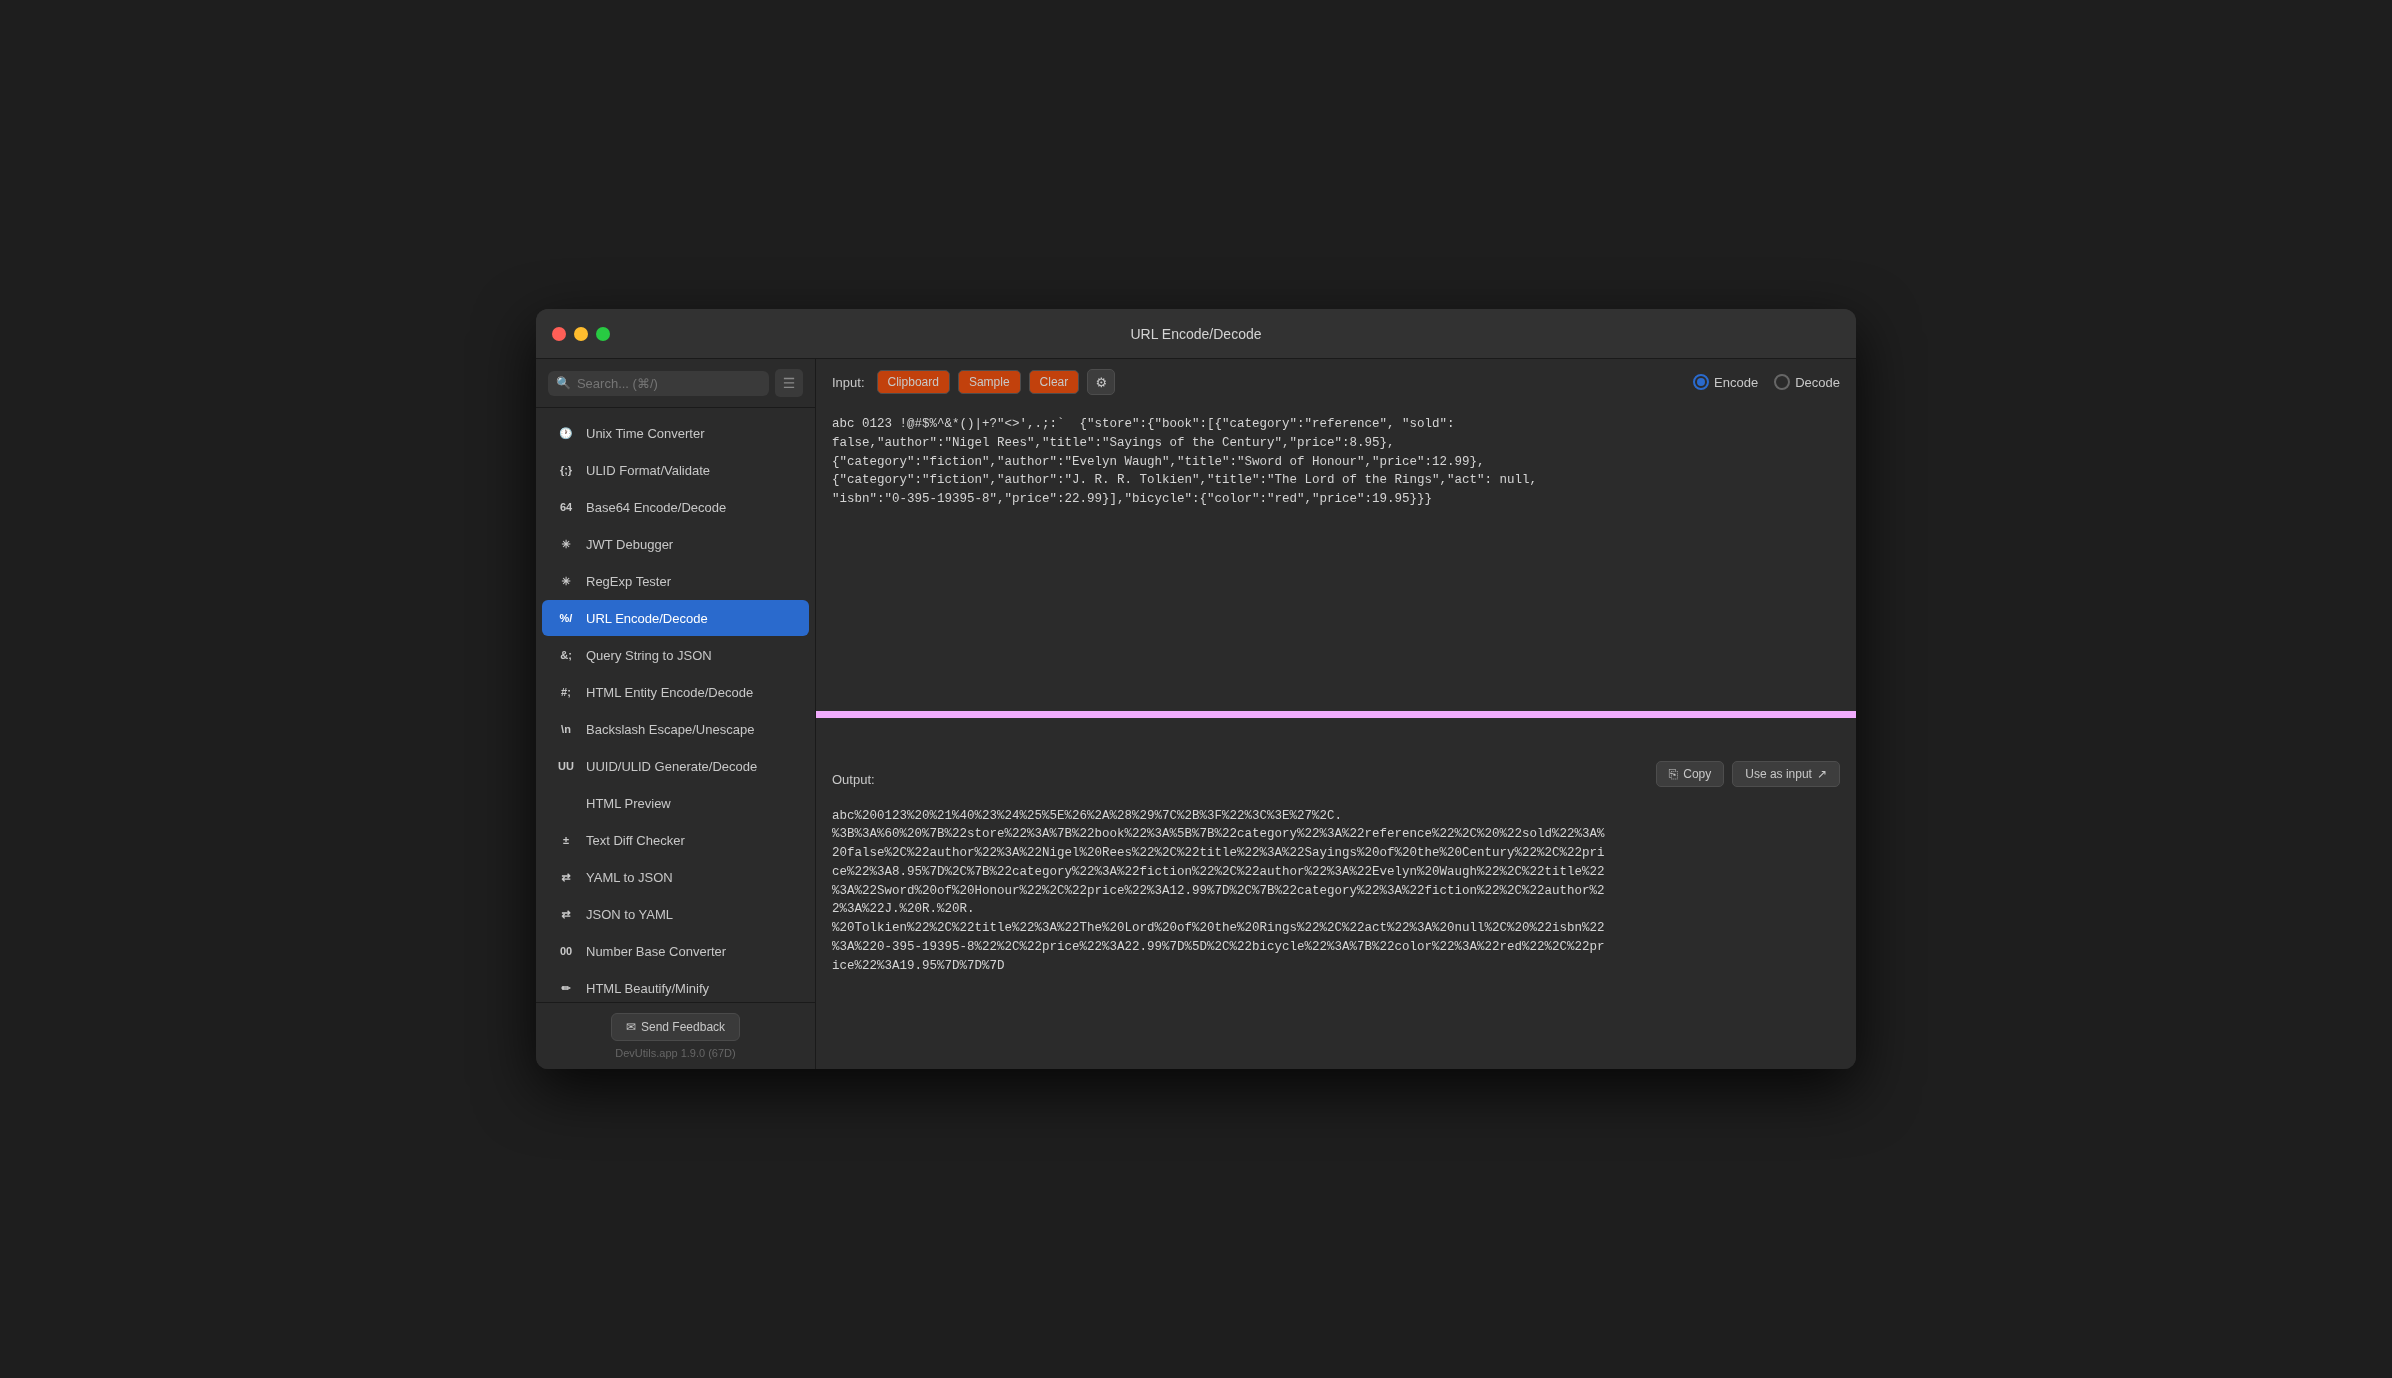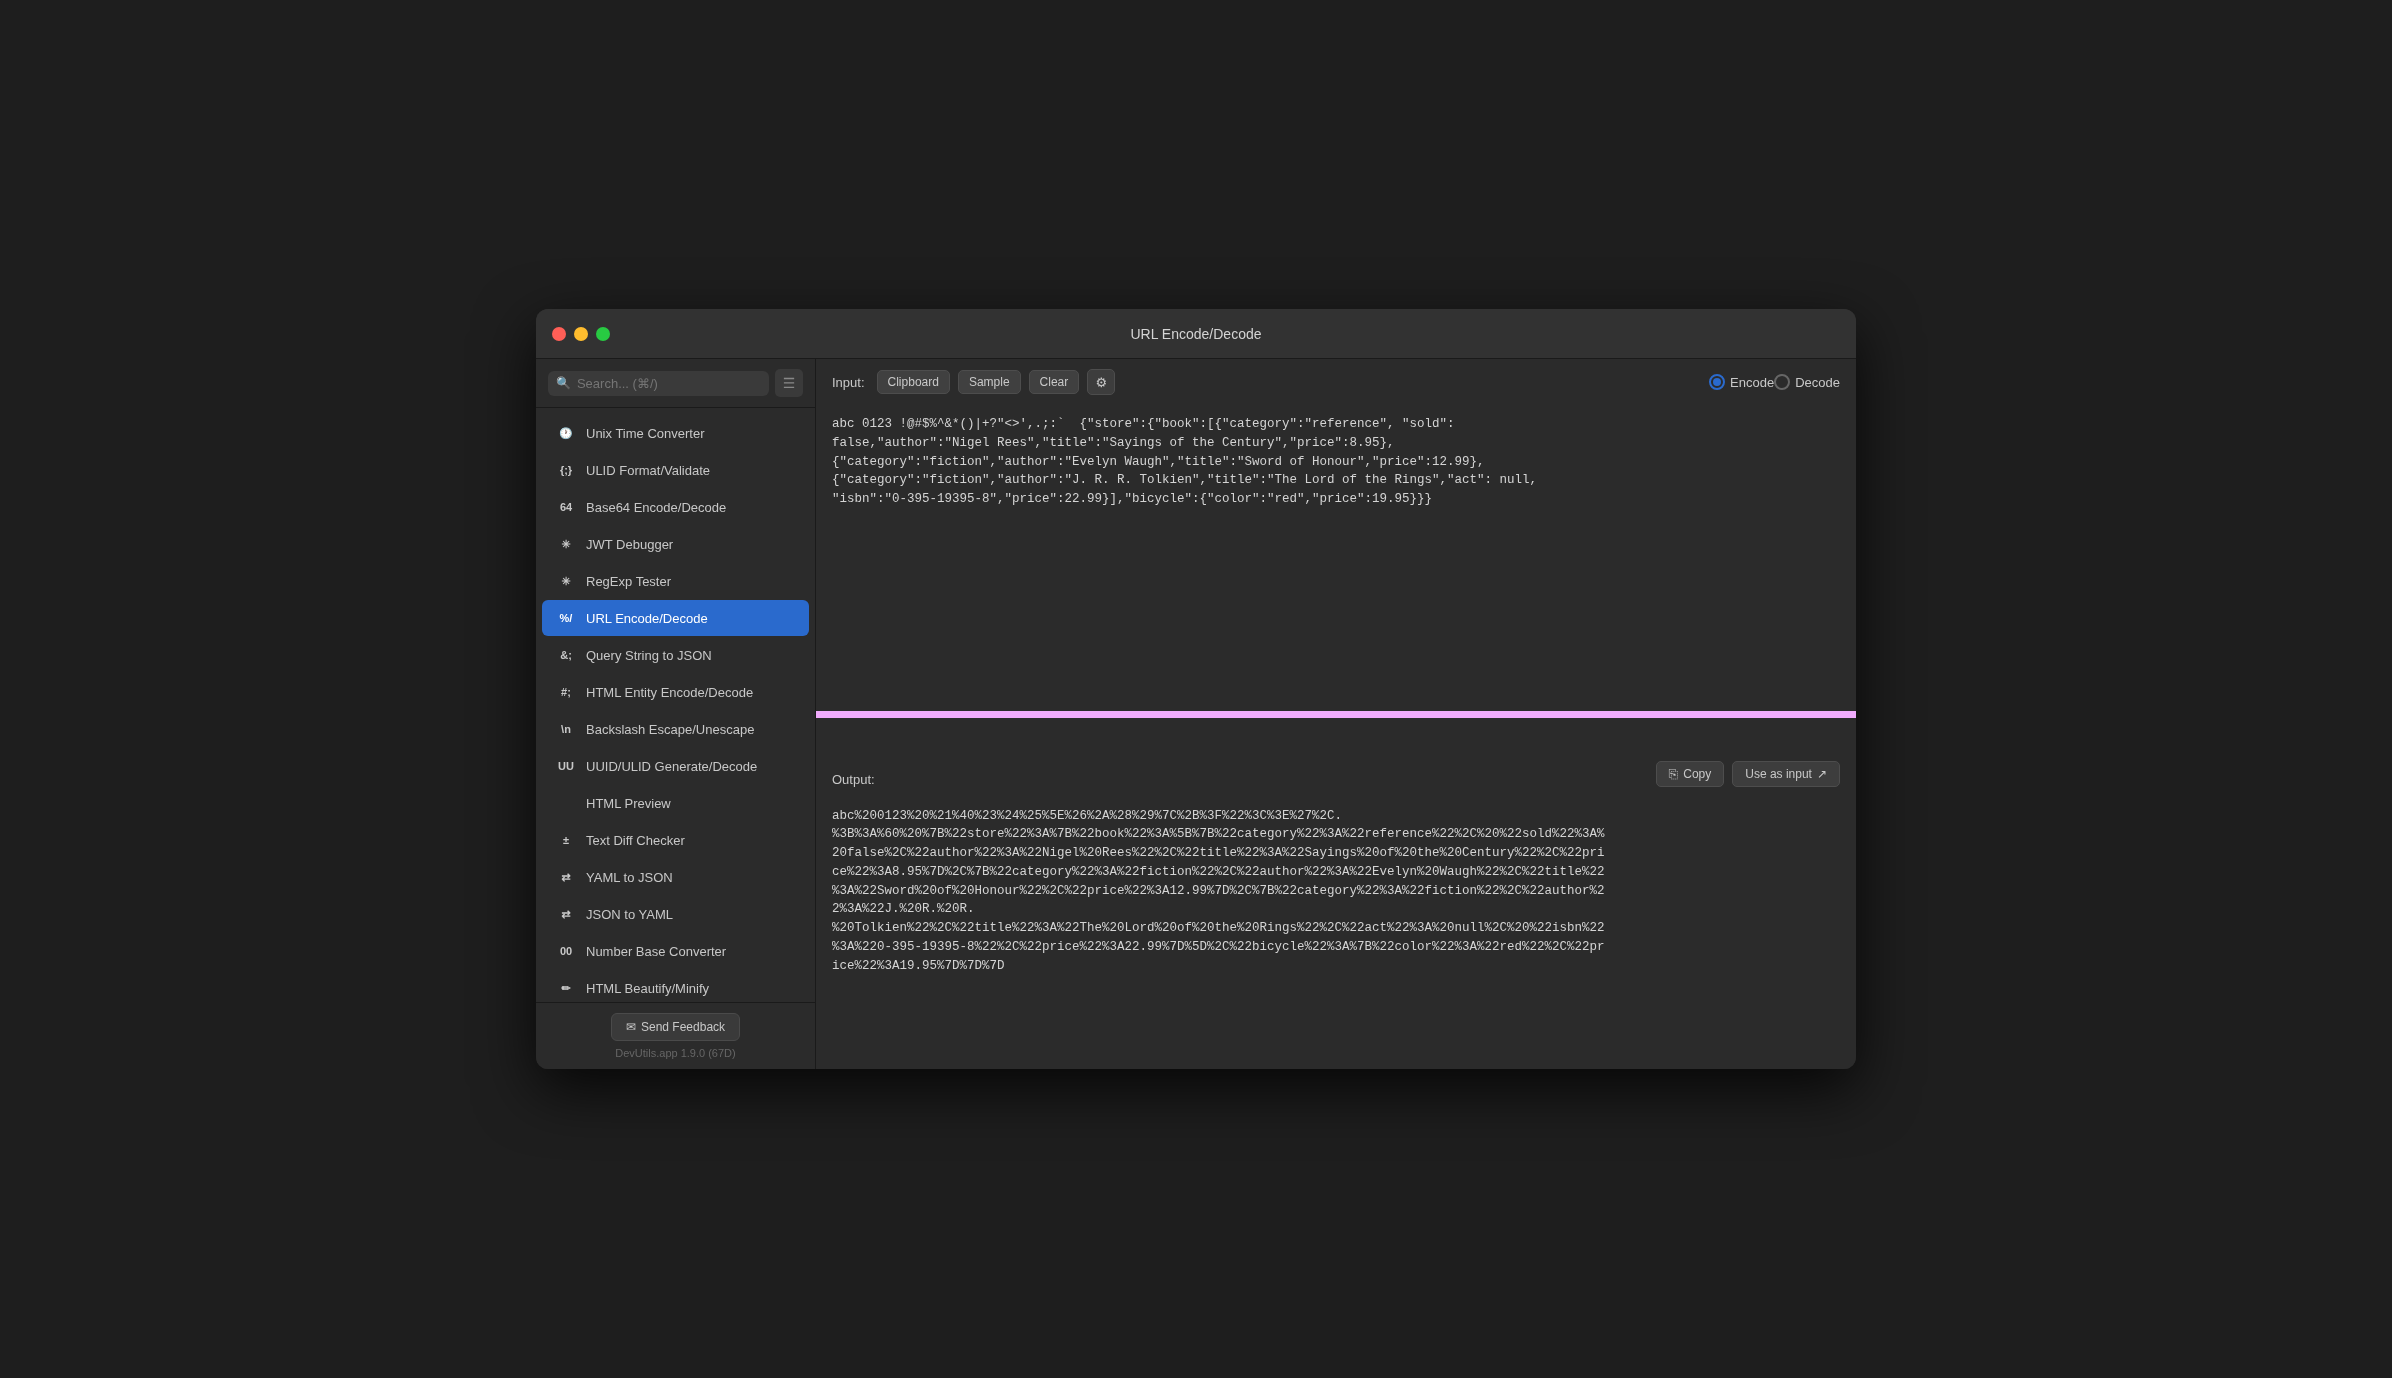--- a/index.html
+++ b/index.html
@@ -183,21 +183,21 @@
       align-items: center;
       padding: 10px 16px;
       gap: 8px;
     }
     .section-label {
       color: #c8c8c8;
       font-size: 13px;
       margin-right: 4px;
     }
     .toolbar-btn {
-      background: #404040;
+      background: #c2410c;
       border: 1px solid #4d4d4d;
       border-radius: 5px;
       color: #c8c8c8;
       font-size: 12px;
       padding: 4px 10px;
       cursor: pointer;
     }
     .settings-btn {
       background: #3d3d3d;
       border: 1px solid #4d4d4d;
@@ -208,20 +208,21 @@
       height: 26px;
       display: flex;
       align-items: center;
       justify-content: center;
       cursor: pointer;
     }
     .encode-decode-toggle {
       margin-left: auto;
       display: flex;
       align-items: center;
+      gap: 16px;
     }
     .radio-option {
       display: flex;
       align-items: center;
       gap: 5px;
       color: #c8c8c8;
       font-size: 13px;
       cursor: pointer;
     }
     .radio-dot {

